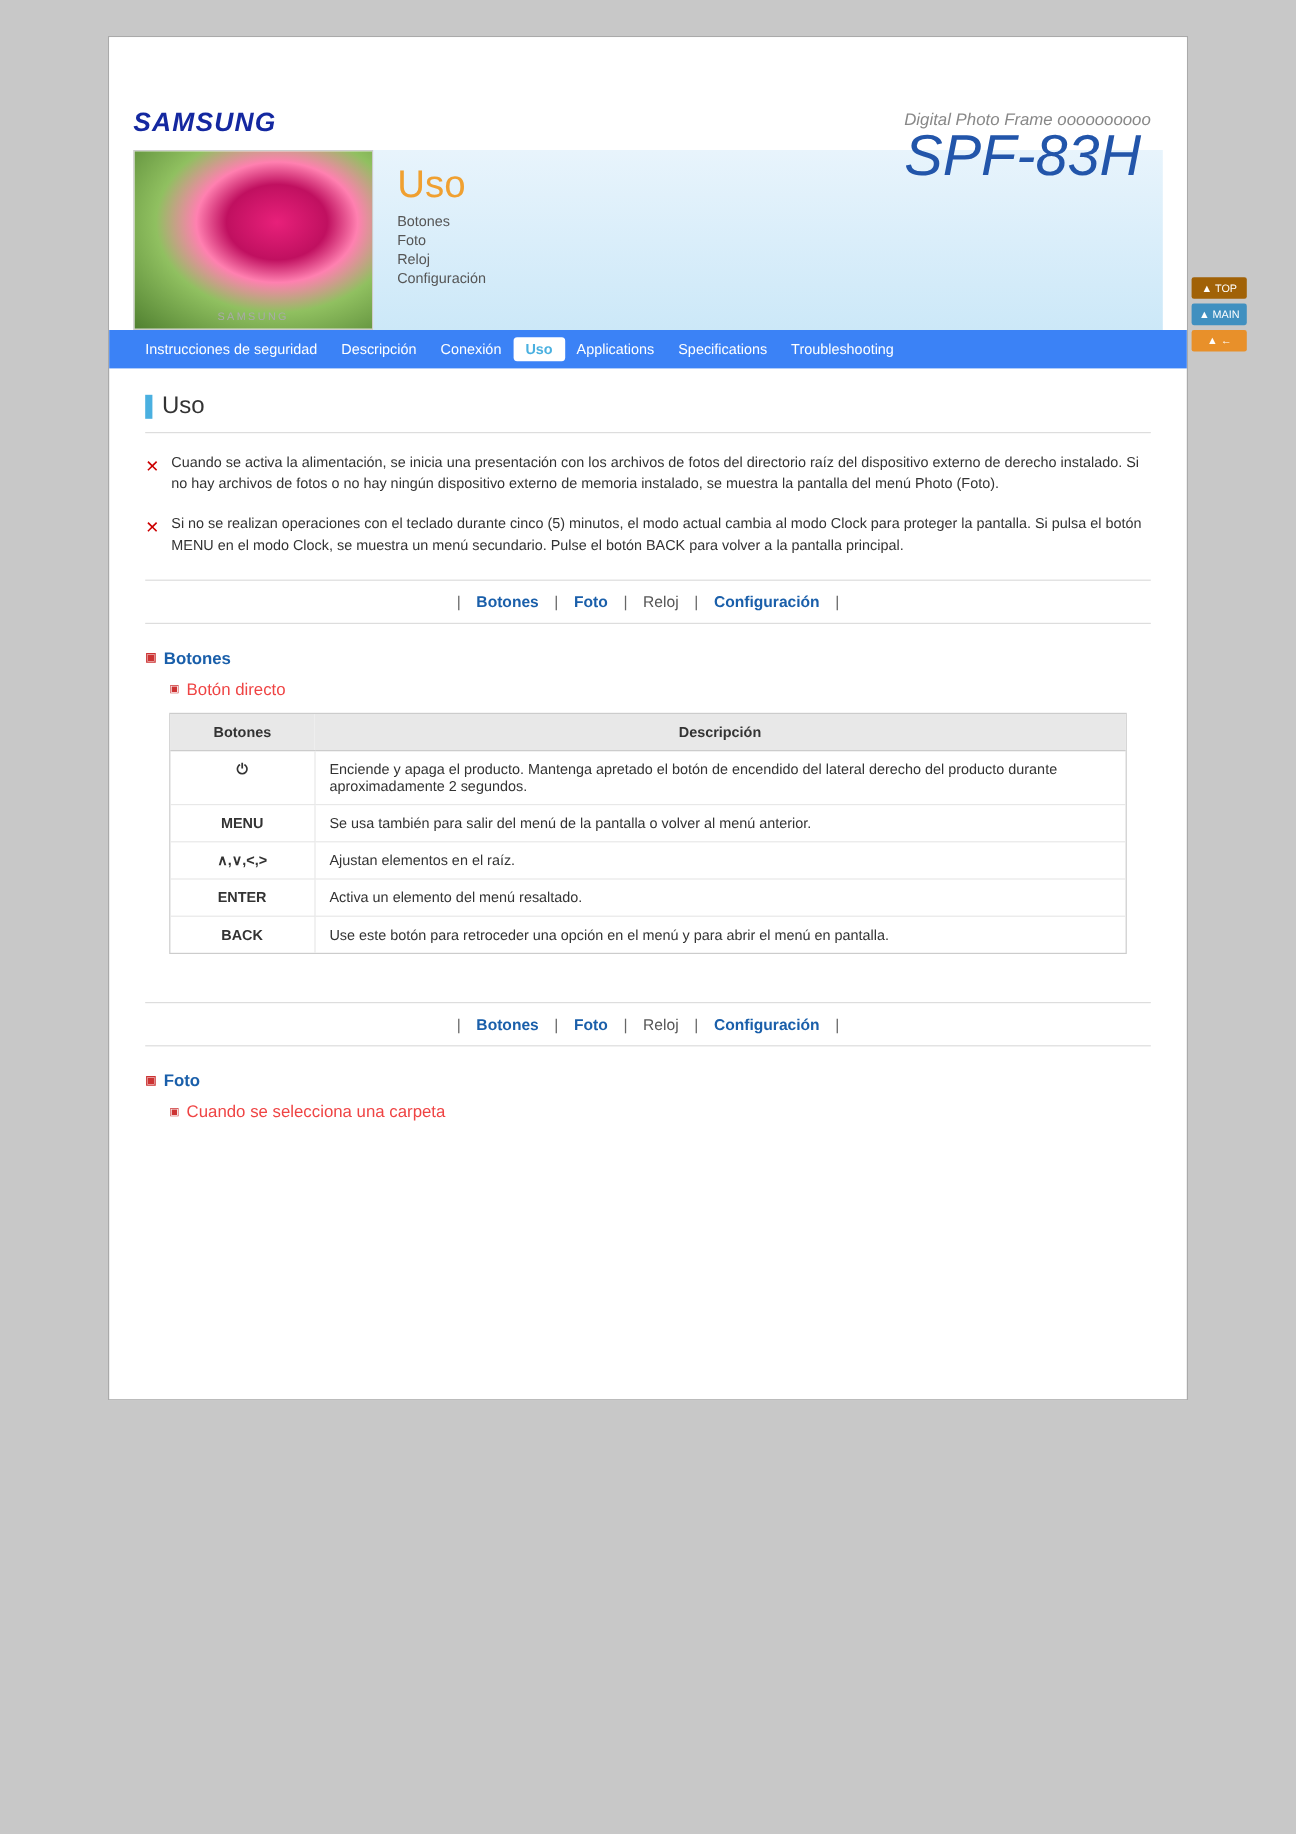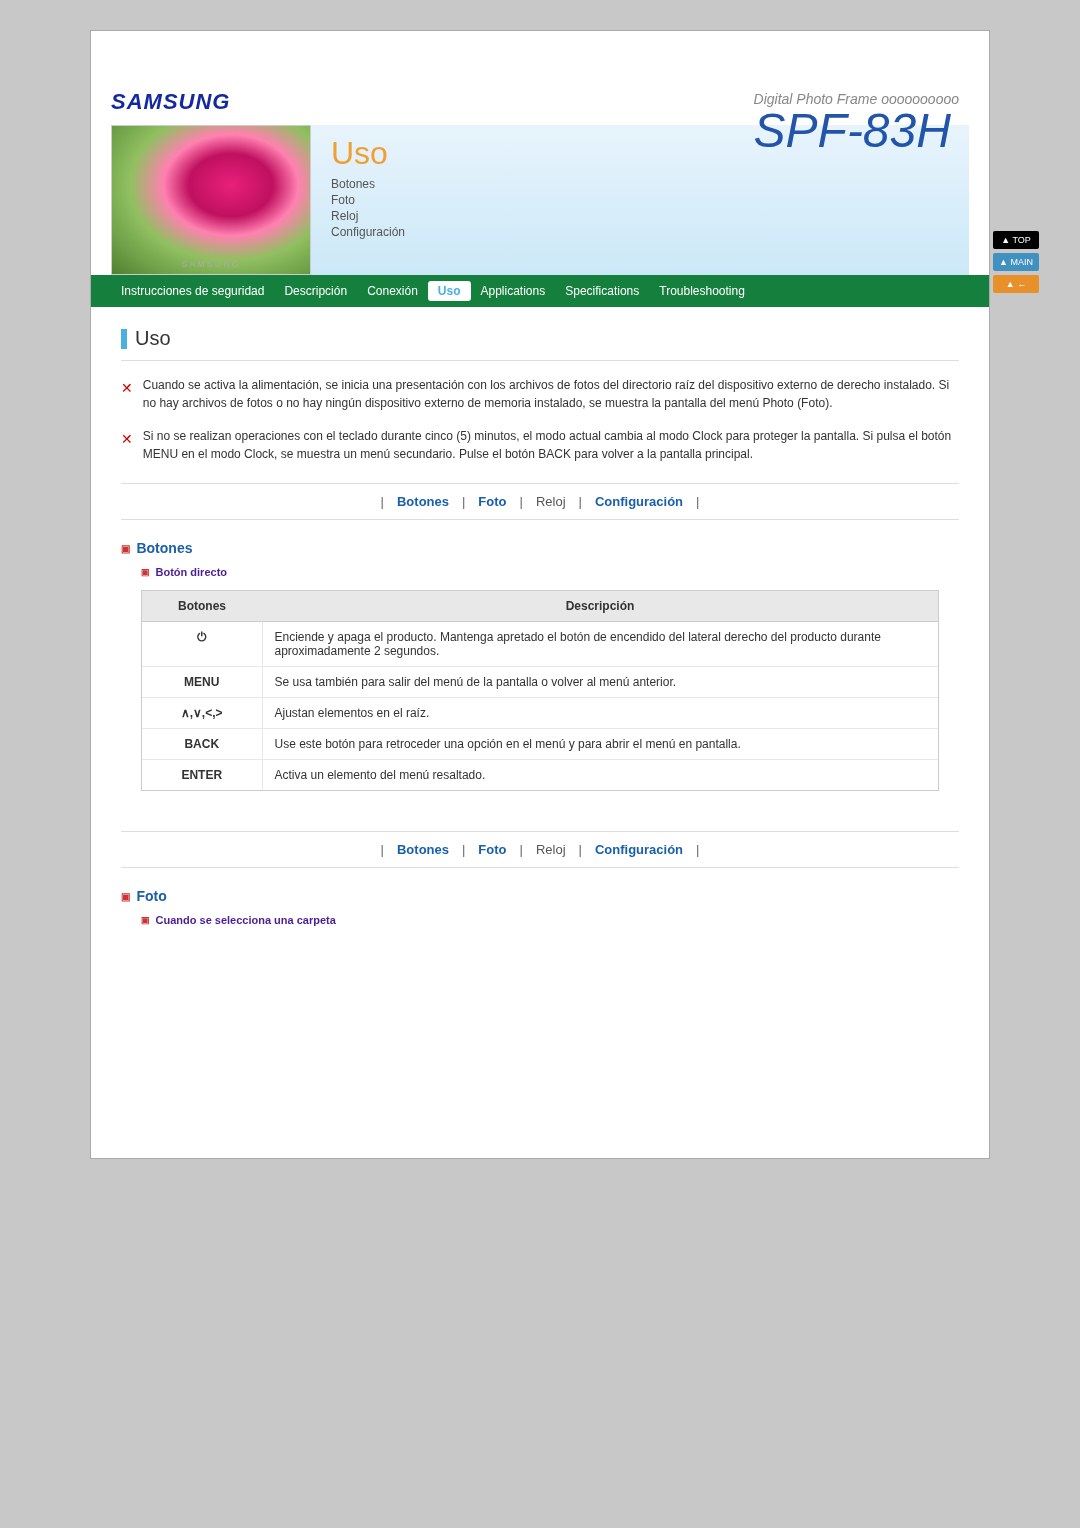--- a/index.html
+++ b/index.html
@@ -89,21 +89,21 @@
     }
     .product-model {
       font-size: 48px;
       font-weight: normal;
       color: #2255aa;
       font-style: italic;
       line-height: 1;
     }
     
     .nav-bar {
-      background: #15803d;
+      background: #3b82f6;
       display: flex;
       align-items: center;
       padding: 6px 20px;
       gap: 0;
     }
     .nav-item {
       font-size: 12px;
       color: #fff;
       padding: 3px 10px;
       cursor: pointer;
@@ -127,21 +127,21 @@
     .side-btn {
       background: #f0a030;
       color: #fff;
       font-size: 9px;
       padding: 4px 6px;
       cursor: pointer;
       border-radius: 2px;
       text-align: center;
       min-width: 44px;
     }
-    .side-btn.top-btn { background: #000000; }
+    .side-btn.top-btn { background: #a16207; }
     .side-btn.main-btn { background: #4090c0; }
     .side-btn.back-btn { background: #e8902a; }
     
     .main-content {
       padding: 20px 30px;
     }
     .section-title {
       font-size: 20px;
       color: #333;
       border-bottom: 1px solid #ddd;
@@ -210,23 +210,23 @@
       display: flex;
       align-items: center;
       gap: 6px;
     }
     .subsection-title::before {
       content: '▣';
       color: #cc3333;
       font-size: 10px;
     }
     .sub-subsection-title {
-      font-size: 11px;
-      font-weight: bold;
-      color: #4c1d95;
+      font-size: 14px;
+      font-weight: normal;
+      color: #ef4444;
       margin: 10px 0 12px 20px;
       display: flex;
       align-items: center;
       gap: 6px;
     }
     .sub-subsection-title::before {
       content: '▣';
       color: #cc3333;
       font-size: 9px;
     }
@@ -356,26 +356,26 @@
             </tr>
             <tr>
               <td>MENU</td>
               <td>Se usa también para salir del menú de la pantalla o volver al menú anterior.</td>
             </tr>
             <tr>
               <td>∧,∨,&lt;,&gt;</td>
               <td>Ajustan elementos en el raíz.</td>
             </tr>
             <tr>
+              <td>ENTER</td>
+              <td>Activa un elemento del menú resaltado.</td>
+            </tr>
+            <tr>
               <td>BACK</td>
               <td>Use este botón para retroceder una opción en el menú y para abrir el menú en pantalla.</td>
-            </tr>
-            <tr>
-              <td>ENTER</td>
-              <td>Activa un elemento del menú resaltado.</td>
             </tr>
           </tbody>
         </table>
       </div>
     </div>
 
     <div class="nav-footer" style="margin-top:40px;">
       <div class="nav-footer-inner">
         <span class="nav-footer-sep">|</span>
         <span class="nav-footer-link">Botones</span>

